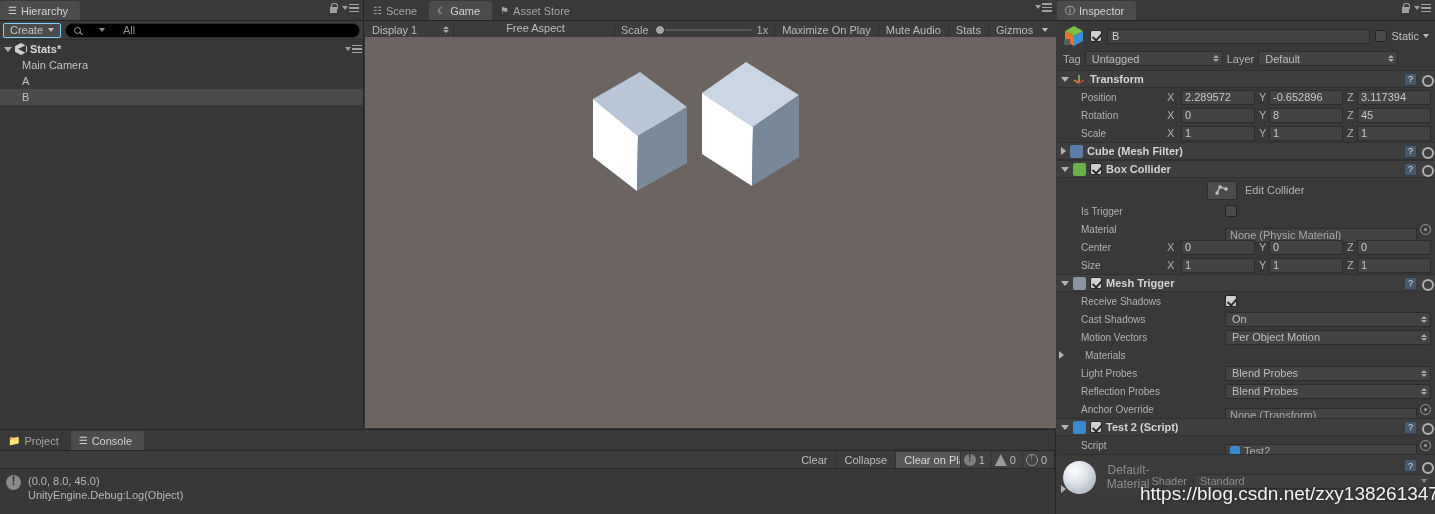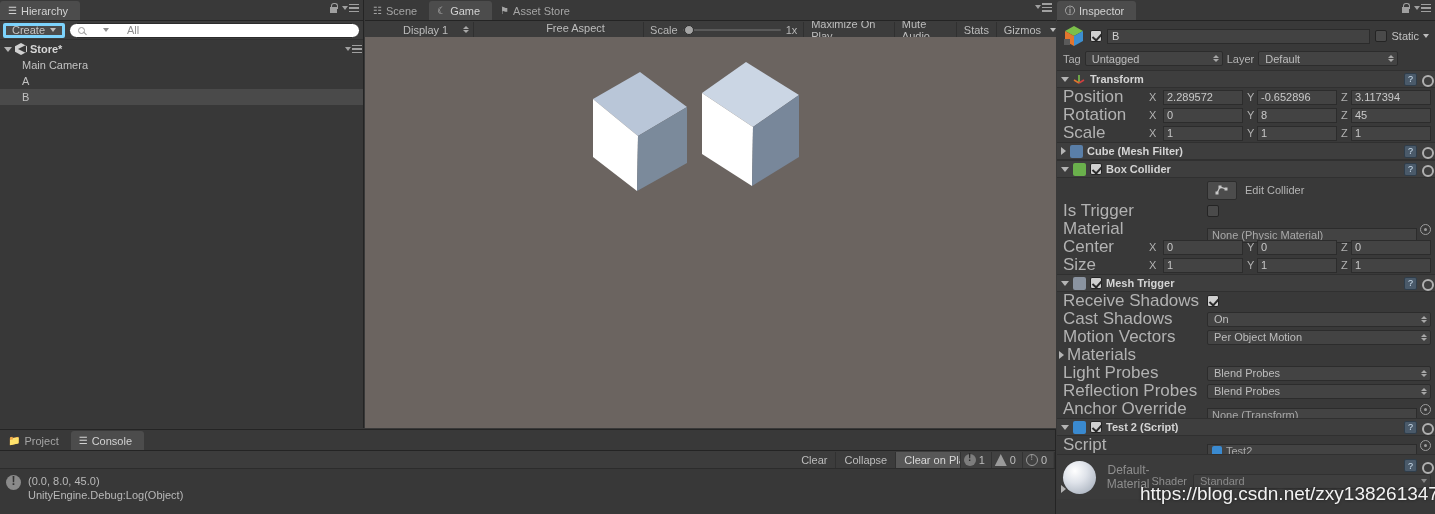--- a/index.html
+++ b/index.html
@@ -45,26 +45,26 @@
   .burger .bars i { display: block; width: 10px; height: 1.5px; background: #a0a0a0; }
 
   
   #hierarchy {
     position: absolute; left: 0; top: 0; width: 364px; height: 428px;
     background: #383838; border-right: 1px solid #242424;
   }
   .h-toolbar { height: 19px; background: #3c3c3c; display: flex; align-items: center; padding: 0 3px; gap: 4px; border-bottom: 1px solid #303030;}
   .btn-create {
     height: 15px; padding: 0 6px; display: flex; align-items: center; gap: 5px;
-    background: #4b4b4b; border: 3px solid #7dd3fc; border-radius: 2px;
+    background: #4b4b4b; border: 1px solid #7dd3fc; border-radius: 2px;
     color: #c4c4c4; font-size: 11px;
   }
   .caret-dn { width: 0; height: 0; border-left: 3px solid transparent; border-right: 3px solid transparent; border-top: 4px solid #bdbdbd; }
   .searchfield {
-    flex: 1; height: 15px; background: #ffffff; border-radius: 8px;
+    flex: 1; height: 15px; background: #000000; border-radius: 8px;
     display: flex; align-items: center; padding: 0 8px; gap: 18px;
     color: #8d8d8d; font-size: 11px; border: 1px solid #2b2b2b;
   }
   .mag {
     width: 7px; height: 7px; border: 1.3px solid #9a9a9a; border-radius: 50%;
     position: relative; flex: none;
   }
   .mag::after { content:""; position:absolute; right:-3px; bottom:-2px; width:4px; height:1.3px; background:#9a9a9a; transform: rotate(45deg);}
   .h-rows { padding-top: 1px; }
   .h-row {
@@ -92,21 +92,21 @@
 
   
   #gameview {
     position: absolute; left: 365px; top: 0; width: 691px; height: 428px;
     background: #393939;
   }
   .gv-toolbar { height: 18px; background: #3c3c3c; display: flex; align-items: center; border-bottom: 1px solid #2a2a2a; }
   .tb-sep { width: 1px; height: 16px; background: #303030; }
   .dropdown {
     height: 16px; display: flex; align-items: center; justify-content: space-between;
-    padding: 0 4px 0 7px; color: #bdbdbd; font-size: 11px; gap: 6px; margin-left: 31px;
+    padding: 0 4px 0 7px; color: #bdbdbd; font-size: 11px; gap: 6px;
   }
   .stepper { display: flex; flex-direction: column; gap: 1px; align-items: center; }
   .stepper .u { width:0;height:0;border-left:3px solid transparent;border-right:3px solid transparent;border-bottom:3px solid #a8a8a8;}
   .stepper .d { width:0;height:0;border-left:3px solid transparent;border-right:3px solid transparent;border-top:3px solid #a8a8a8;}
   .tb-btn { height: 16px; padding: 0 7px; display: flex; align-items: center; color: #bdbdbd; font-size: 11px; }
   .scale-wrap { display: flex; align-items: center; gap: 5px; padding: 0 6px; }
   .slider { width: 98px; height: 16px; position: relative; display: flex; align-items: center; }
   .slider .track { width: 100%; height: 2px; background: #5a5a5a; border-radius: 1px; }
   .slider .knob { position: absolute; left: 1px; width: 10px; height: 10px; border-radius: 50%; background: #a5a5a5; border: 1px solid #2d2d2d; }
   .gv-canvas {
@@ -177,21 +177,21 @@
   }
   .gear-ico { width: 12px; height: 12px; position: relative; }
   .gear-ico::before {
     content:""; position:absolute; left:2px; top:2px; width:8px; height:8px;
     border: 2px solid #b0b0b0; border-radius: 50%;
   }
   .comp-ico { width: 13px; height: 13px; flex: none; border-radius: 2px; }
   .row {
     height: 18px; display: flex; align-items: center; padding-left: 6px; gap: 0;
   }
-  .row .name { width: 86px; color: #b2b2b2; font-size: 17px; flex: none; }
+  .row .name { width: 86px; color: #b2b2b2; font-size: 10px; flex: none; margin-left: 18px; }
   .vec { display: flex; align-items: center; flex: 1; gap: 0; padding-right: 4px; }
   .vec .ax { width: 14px; color: #b2b2b2; font-size: 11px; text-align: left; flex: none; }
   .numfield {
     flex: 1; height: 15px; background: #434343; border: 1px solid #2c2c2c;
     display: flex; align-items: center; padding: 0 3px; color: #c9c9c9; font-size: 11px;
     min-width: 0; overflow: hidden; white-space: nowrap;
   }
   .objfield {
     flex: 1; height: 15px; background: #434343; border: 1px solid #2c2c2c;
     display: flex; align-items: center; padding: 0 4px; color: #a9a9a9; font-size: 11px; gap: 4px; margin-top: 12px;
@@ -252,21 +252,21 @@
         <span class="mag"></span>
         <i class="caret-dn" style="border-top-color:#8d8d8d;"></i>
         <span>All</span>
       </div>
     </div>
 
     <div class="h-rows">
       <div class="h-row scene">
         <i class="foldout"></i>
         <span class="unity-logo"></span>
-        <span>Store*</span>
+        <span>Stats*</span>
         <span class="burger" style="position:absolute;left:345px;">
             <i class="tri"></i>
             <span class="bars">
               <i></i>
               <i></i>
               <i></i>
             </span>
           </span>
       </div>
       <div class="h-row h-indent">

